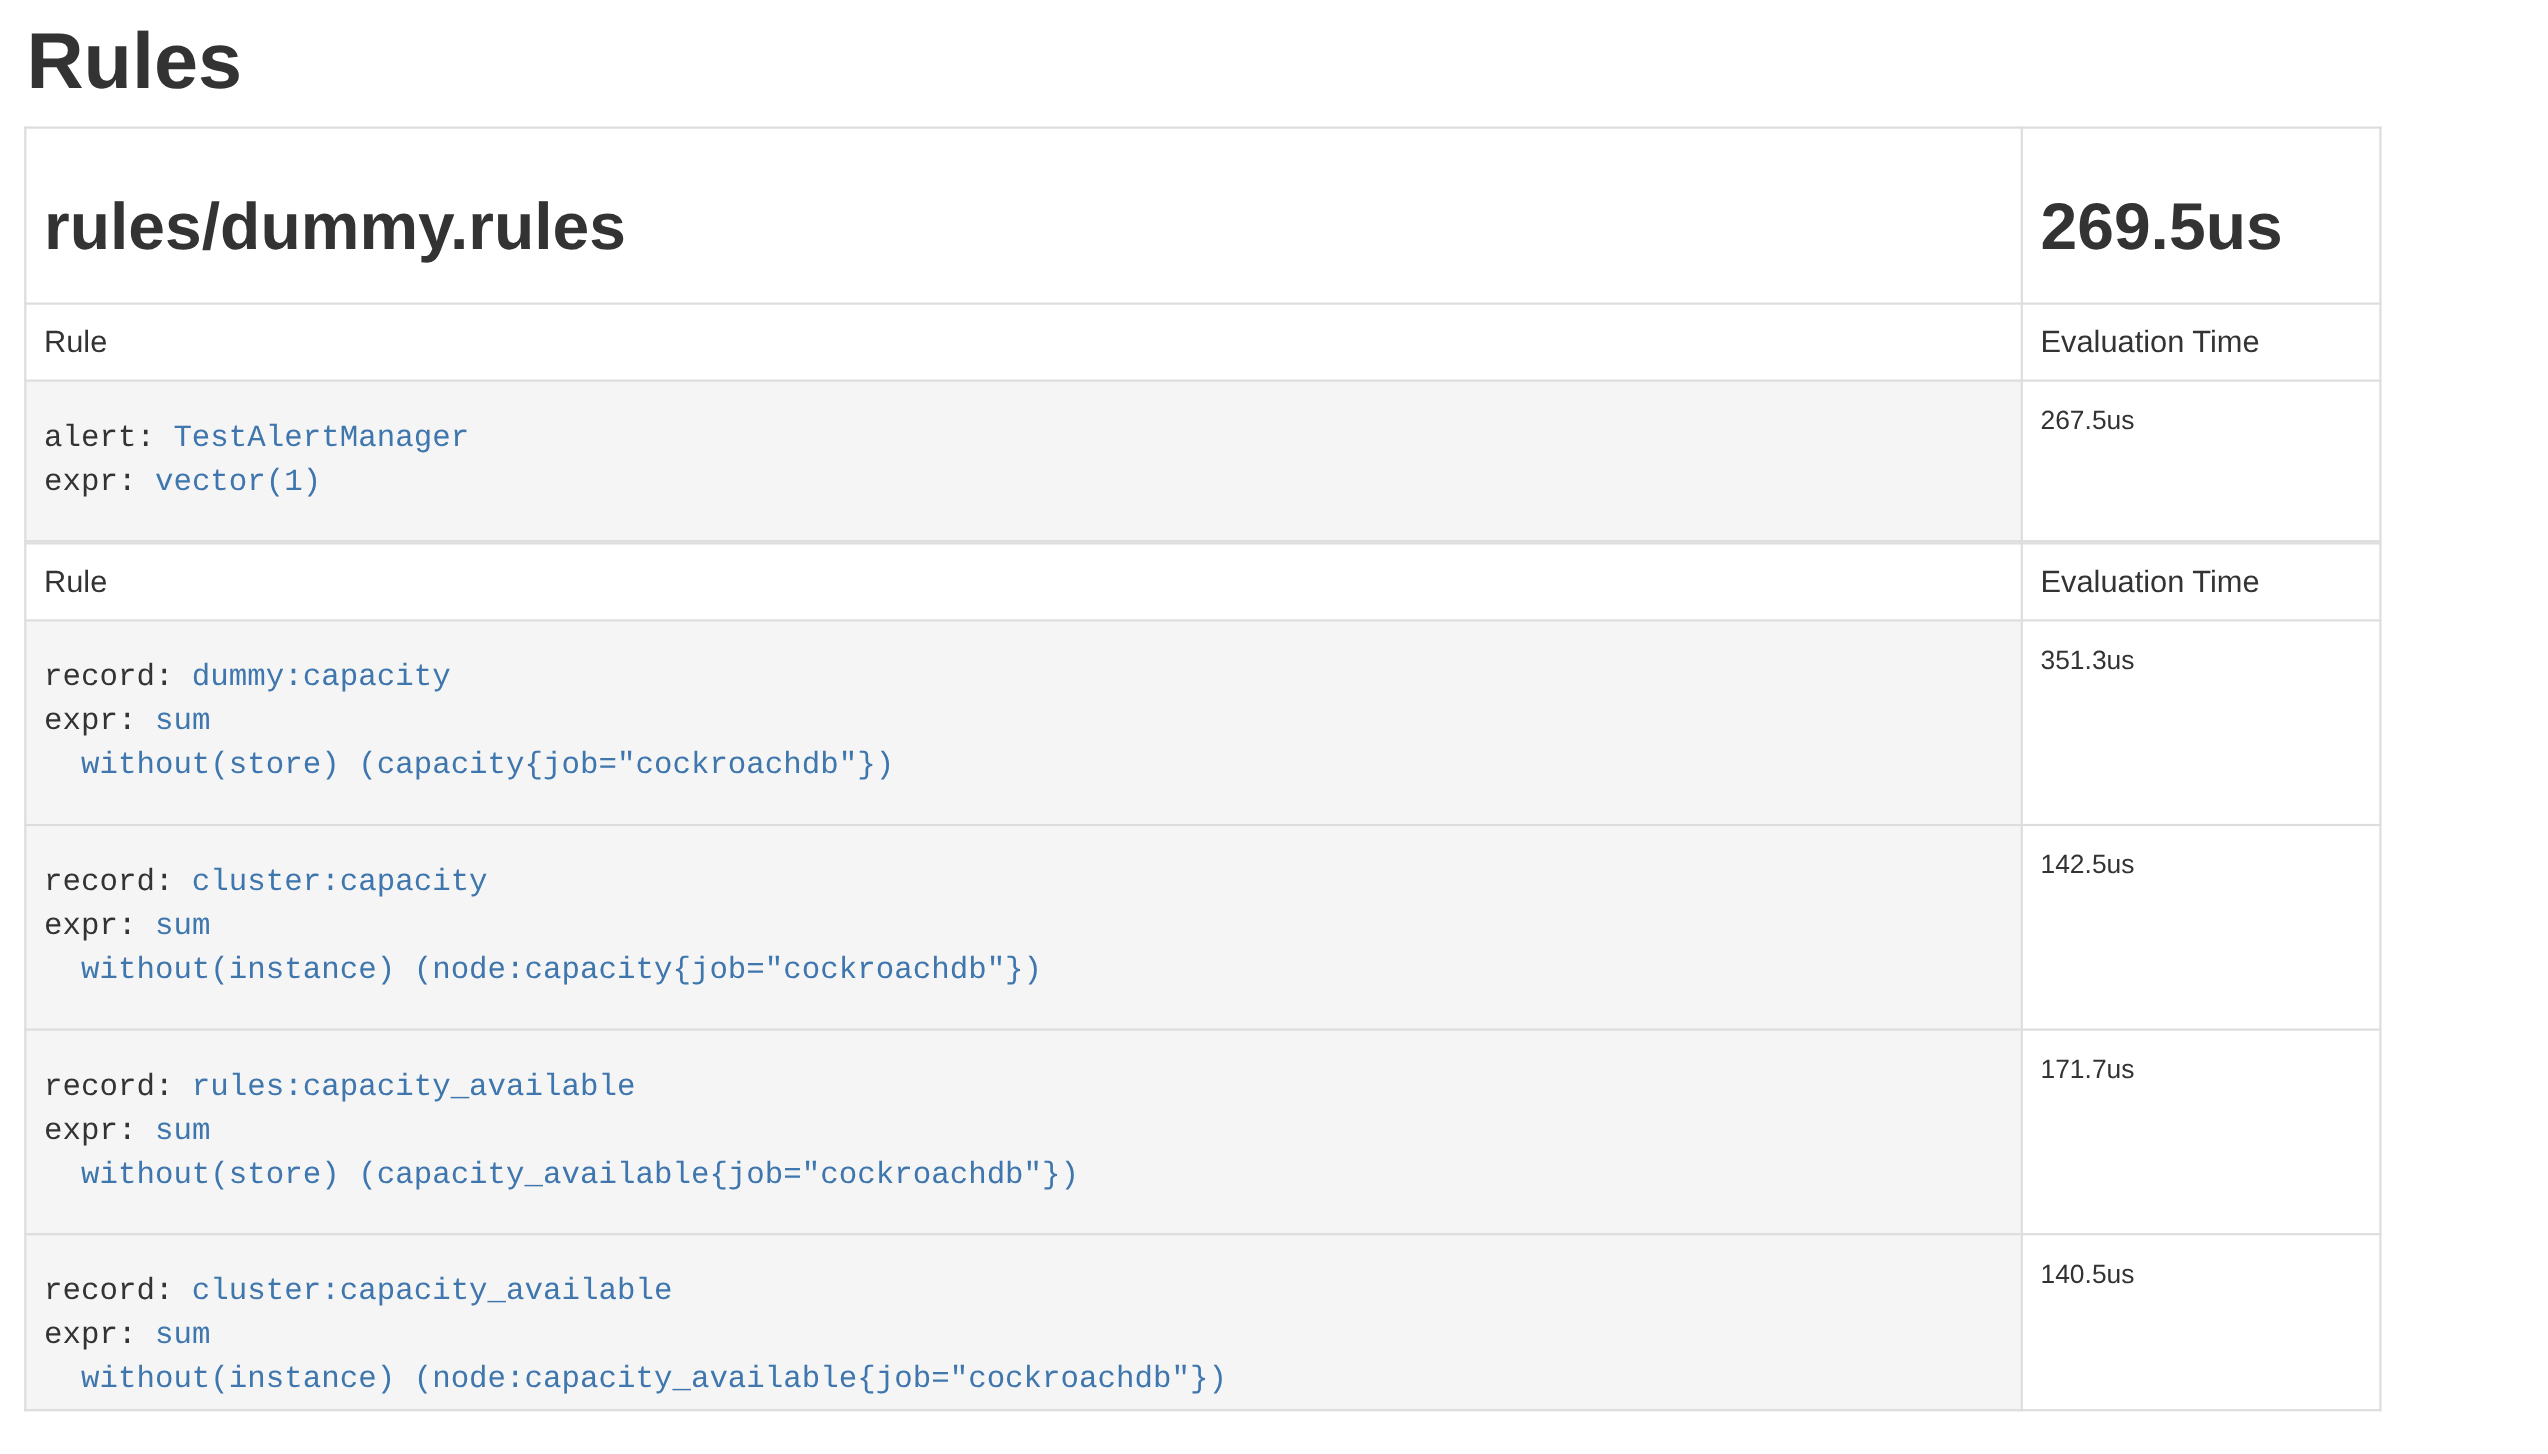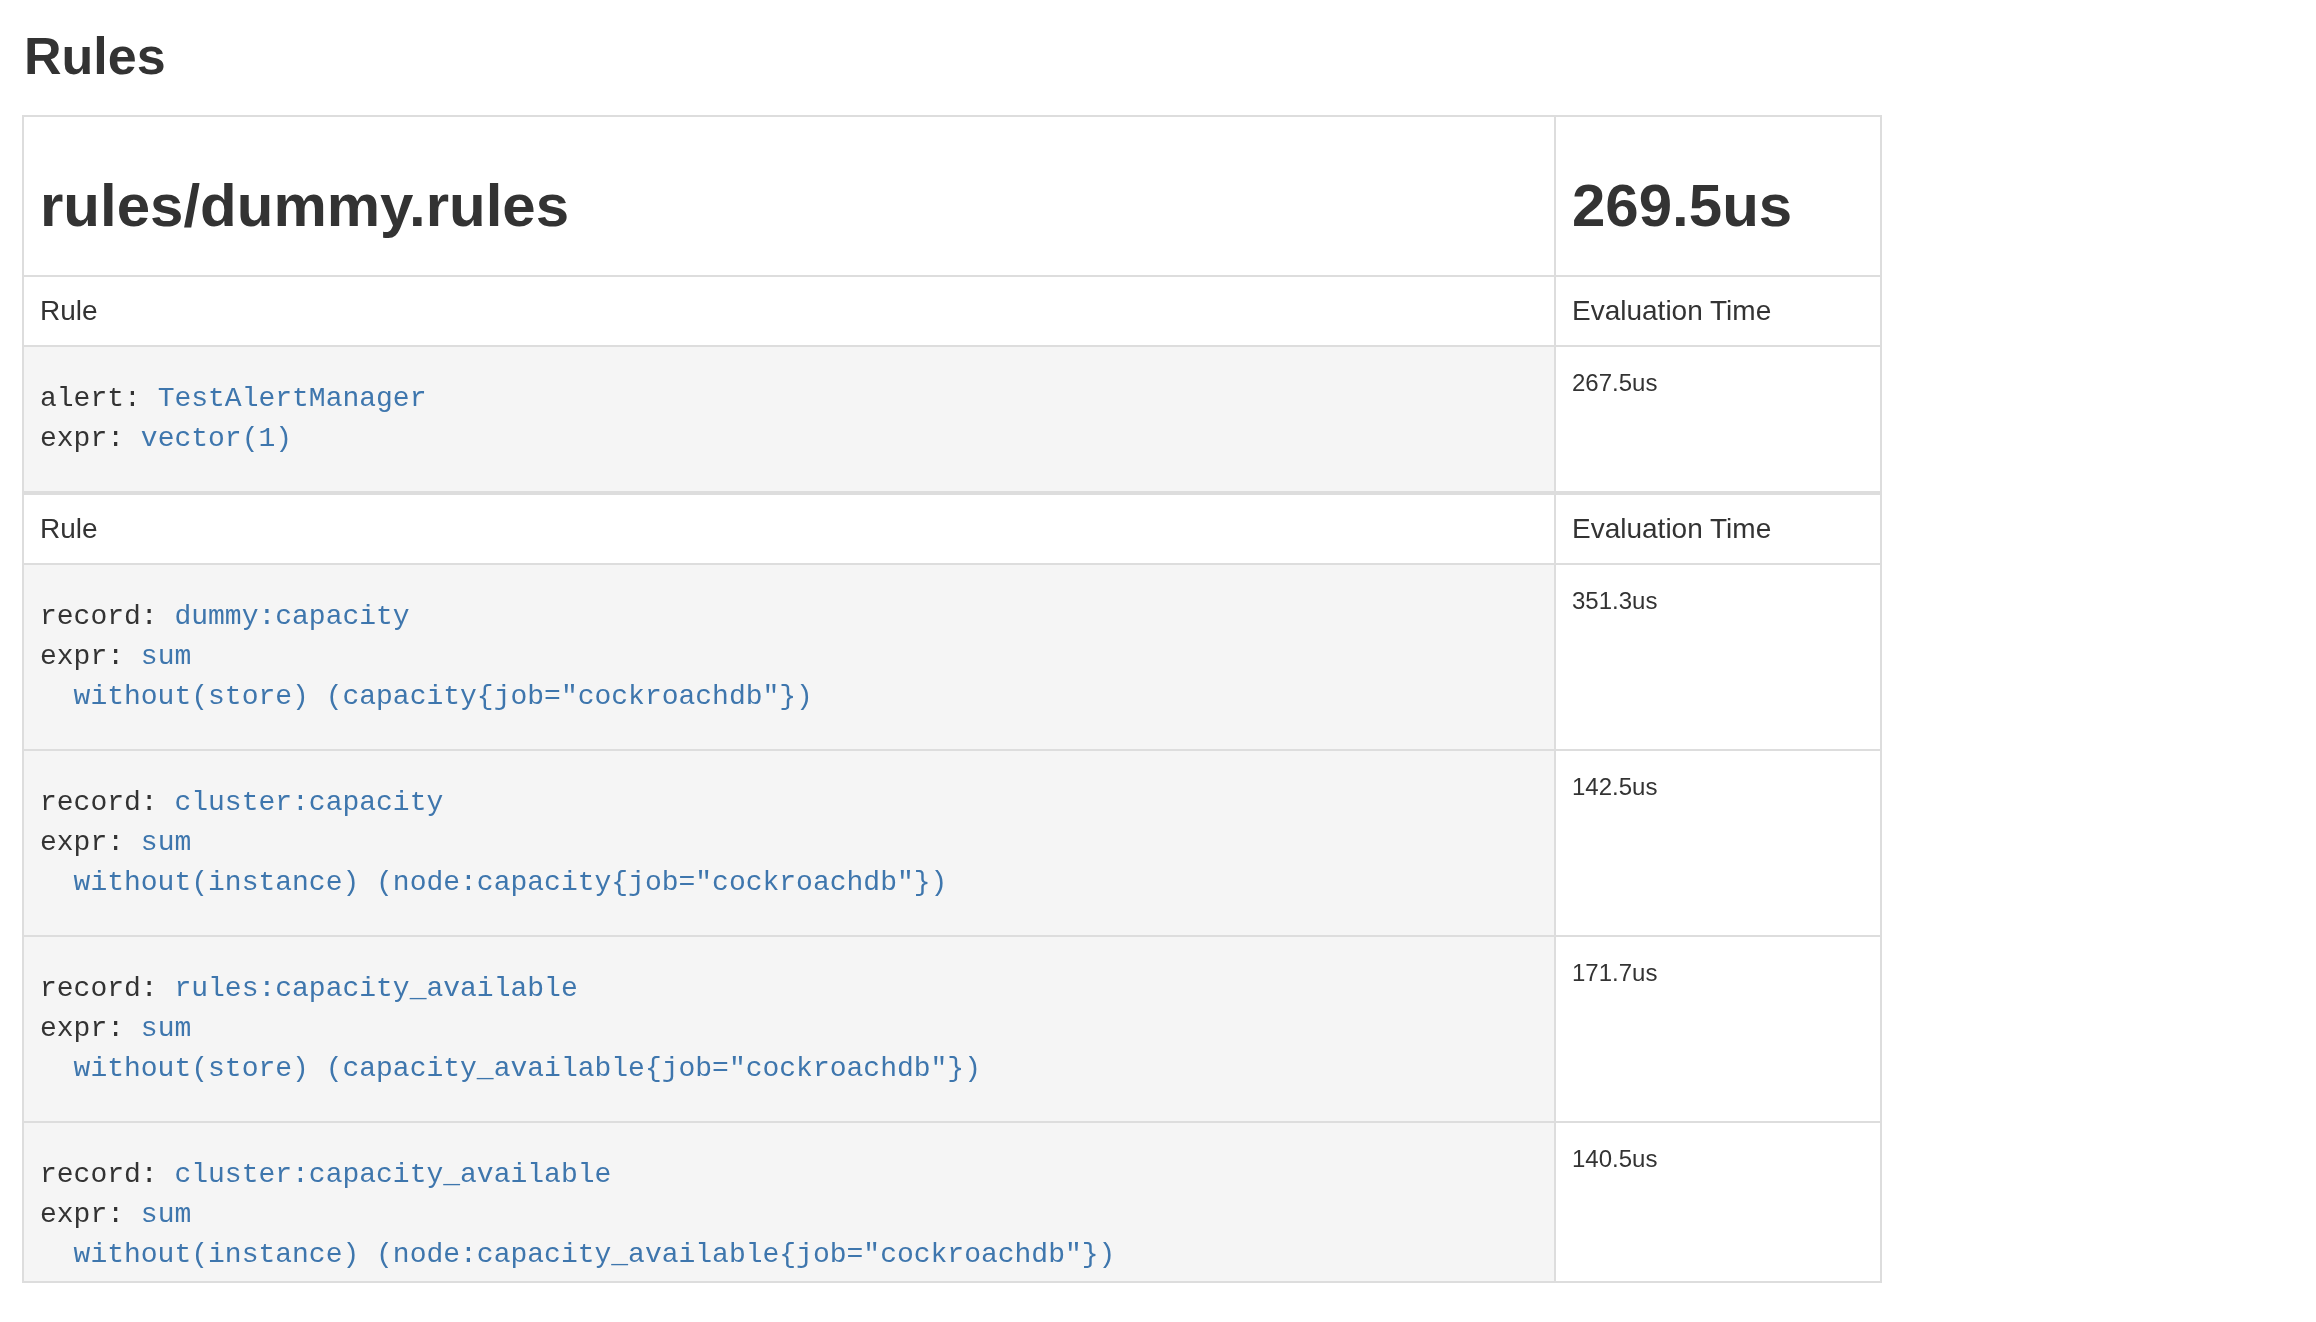--- a/index.html
+++ b/index.html
@@ -10,25 +10,25 @@
   }
   html,body{margin:0;padding:0;background:#ffffff;}
   body{
     width:2316px;height:1322px;overflow:hidden;
     font-family:"Liberation Sans","DejaVu Sans",sans-serif;
     color:var(--text);
     box-sizing:border-box;
   }
   .page{padding:0 26px 0 22px;}
   h1.page-title{
-    font-size:52px;line-height:84px;font-weight:700;
+    font-size:72px;line-height:84px;font-weight:700;
     margin:14px 0 17px 2px;color:var(--text);
   }
   table.group-table{
-    border-collapse:collapse;width:1860px;table-layout:fixed;
+    border-collapse:collapse;width:2143px;table-layout:fixed;
     margin:0;
   }
   col.col-eval{width:326px;}
   td,th{
     border:2px solid var(--border);
     vertical-align:top;text-align:left;
     box-sizing:border-box;
   }
   .file-cell,.file-eval-cell{padding:56px 16px 36px 16px;background:#ffffff;}
   .file-cell h2,.file-eval-cell h2{

